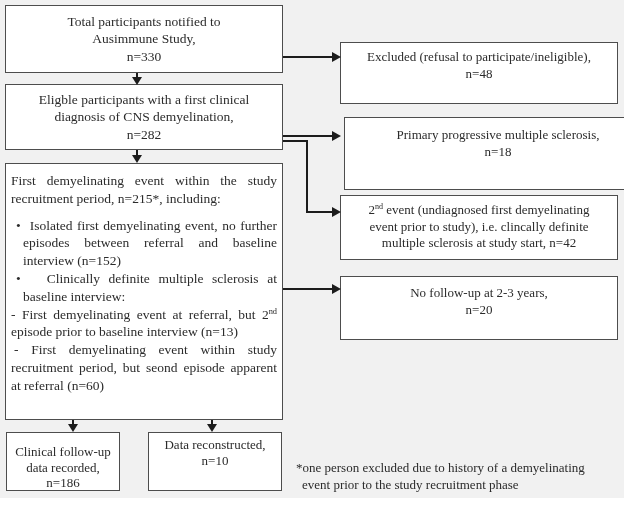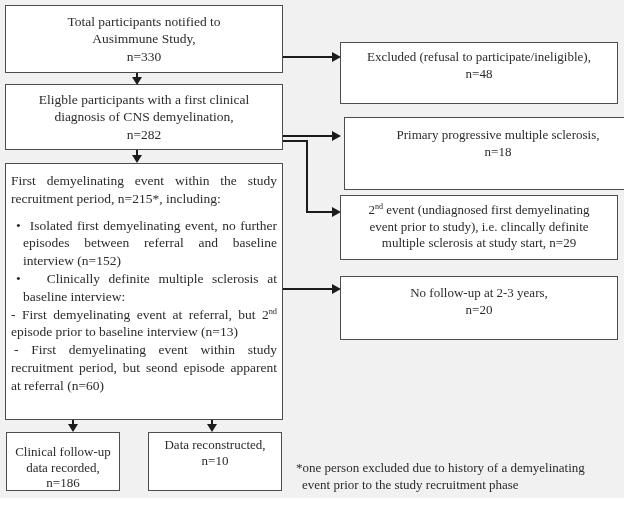--- a/index.html
+++ b/index.html
@@ -93,21 +93,21 @@
   </div>
 
   <div class="bx tp f-right" style="left:344px;top:117px;width:308px;height:73px;padding-top:9px;">
     <div>Primary progressive multiple sclerosis,</div>
     <div>n=18</div>
   </div>
 
   <div class="bx tp f-right" style="left:340px;top:195px;width:278px;height:65px;padding-top:6px;">
     <div><span>2</span><sup>nd</sup><span> event (undiagnosed first demyelinating</span></div>
     <div>event prior to study), i.e. clincally definite</div>
-    <div>multiple sclerosis at study start, n=29</div>
+    <div>multiple sclerosis at study start, n=42</div>
   </div>
 
   <div class="bx tp f-right" style="left:340px;top:276px;width:278px;height:64px;padding-top:8px;">
     <div>No follow-up at 2-3 years,</div>
     <div>n=20</div>
   </div>
 
   <div>
     <div class="vline" style="left:136px;top:73px;height:5px;"></div>
     <div class="head-down" style="left:132px;top:77px;"></div>

